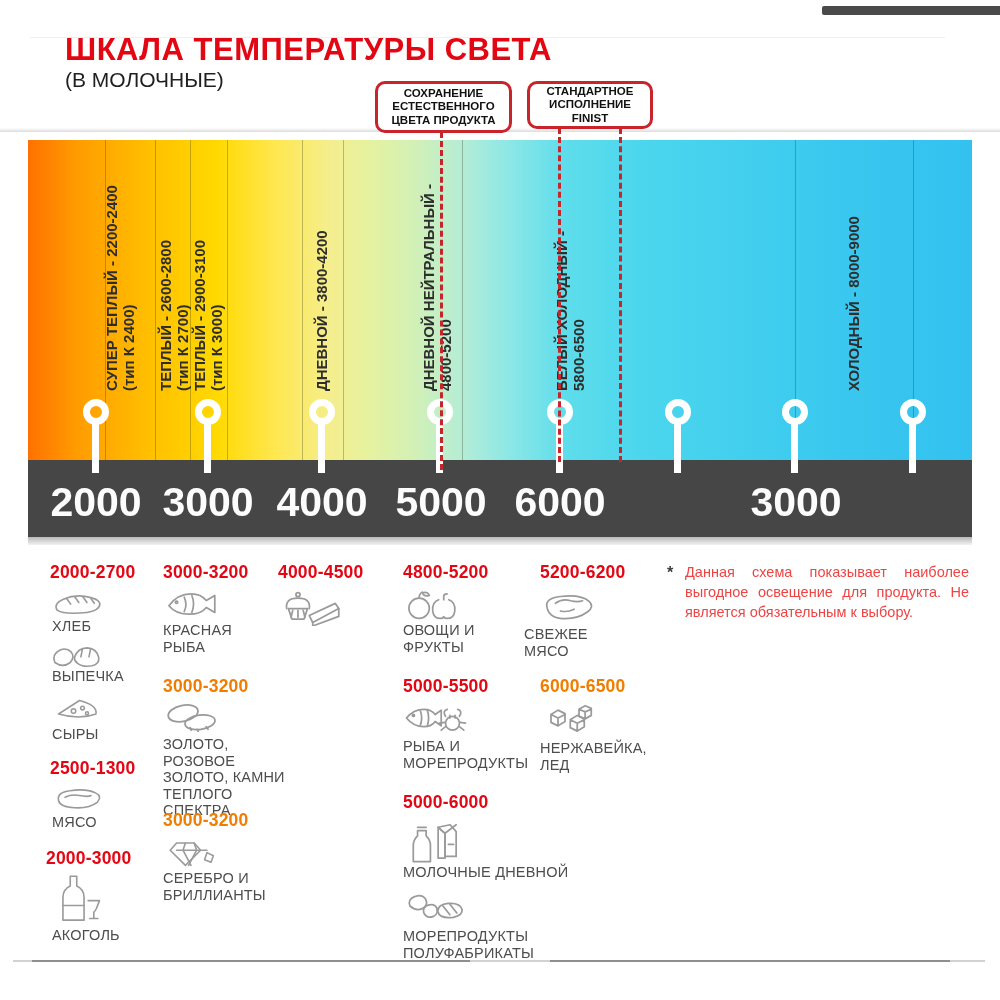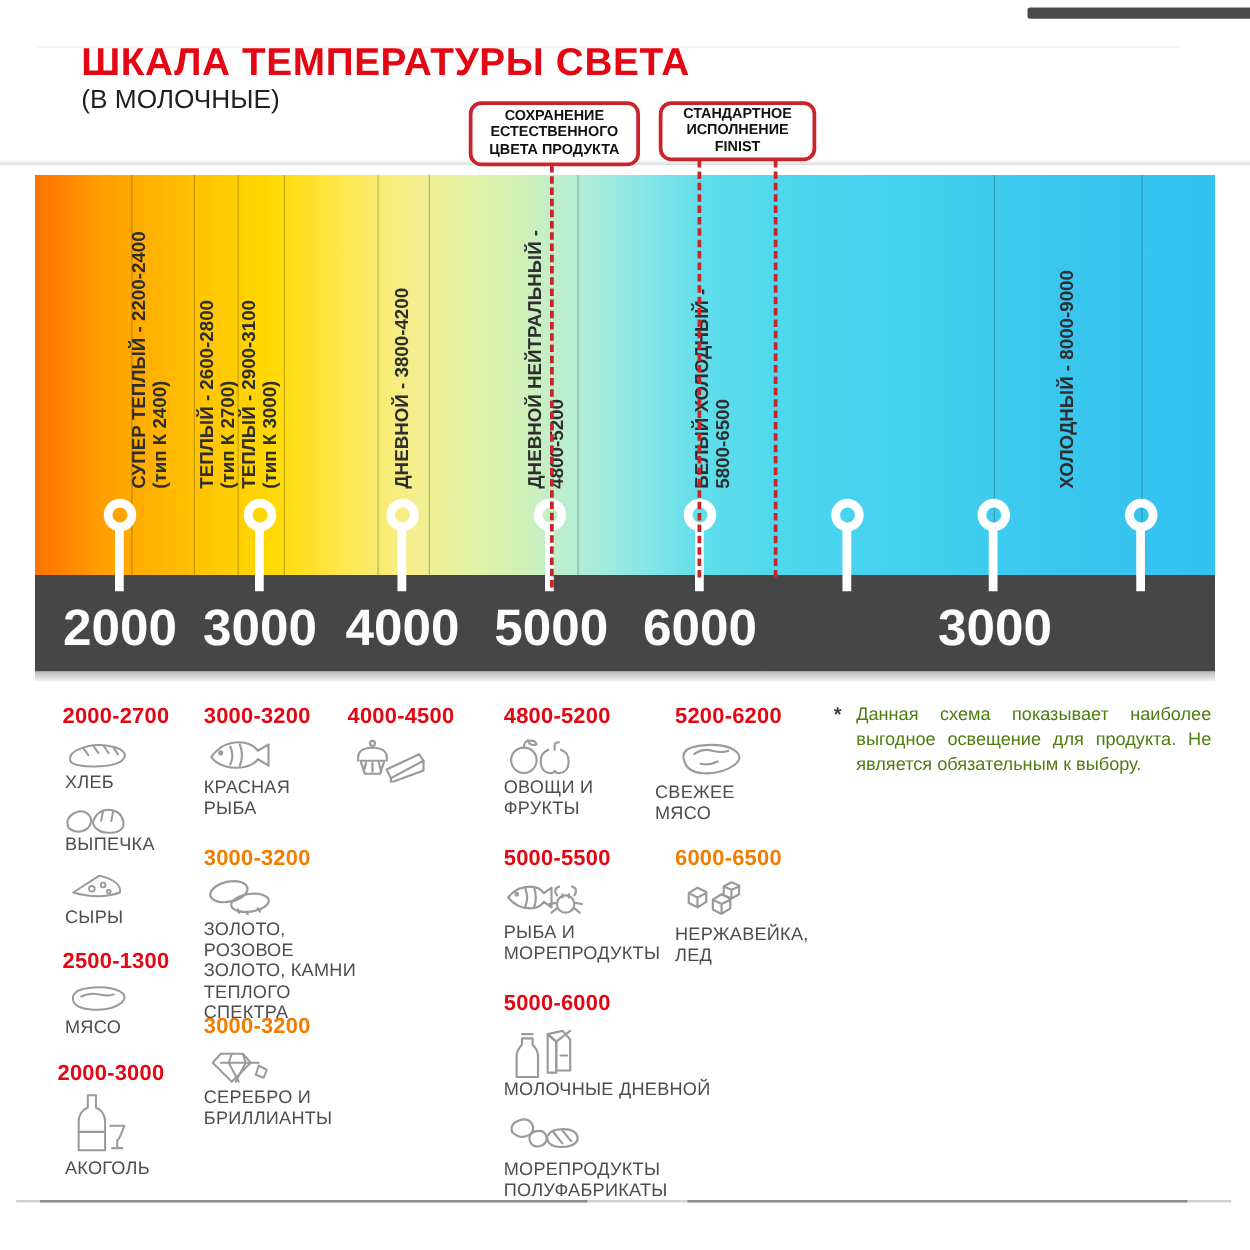--- a/index.html
+++ b/index.html
@@ -47,21 +47,21 @@
   .range{position:absolute;font-size:17.5px;font-weight:bold;color:#e30613;letter-spacing:.2px;}
   .range.orange{color:#f07d00;}
   .cat-label{position:absolute;font-size:14.5px;color:#4d4d4d;line-height:1.14;letter-spacing:.2px;}
   .nowrap{white-space:nowrap;}
   .icon{position:absolute;}
   .icon svg{display:block;}
   .icon path,.icon circle,.icon ellipse{stroke:#9a9a9a;fill:none;stroke-width:2;stroke-linecap:round;stroke-linejoin:round;}
 
   
   .fn-star{position:absolute;left:667px;top:564px;font-size:16px;font-weight:bold;color:#3c3c3c;}
-  .fn-text{position:absolute;left:685px;top:562px;width:284px;font-size:14.5px;line-height:1.38;color:#4d7c0f;
+  .fn-text{position:absolute;left:685px;top:562px;width:284px;font-size:14.5px;line-height:1.38;color:#ef4444;
            text-align:justify;}
 
   .bottom-line-light{position:absolute;left:13px;top:960px;width:972px;height:2px;background:#d2d2d2;}
   .bottom-line-a{position:absolute;left:32px;top:960px;width:438px;height:2px;background:#8f8f8f;}
   .bottom-line-b{position:absolute;left:550px;top:960px;width:400px;height:2px;background:#8f8f8f;}
 </style>
 </head>
 <body>
 
 <div class="stage">

